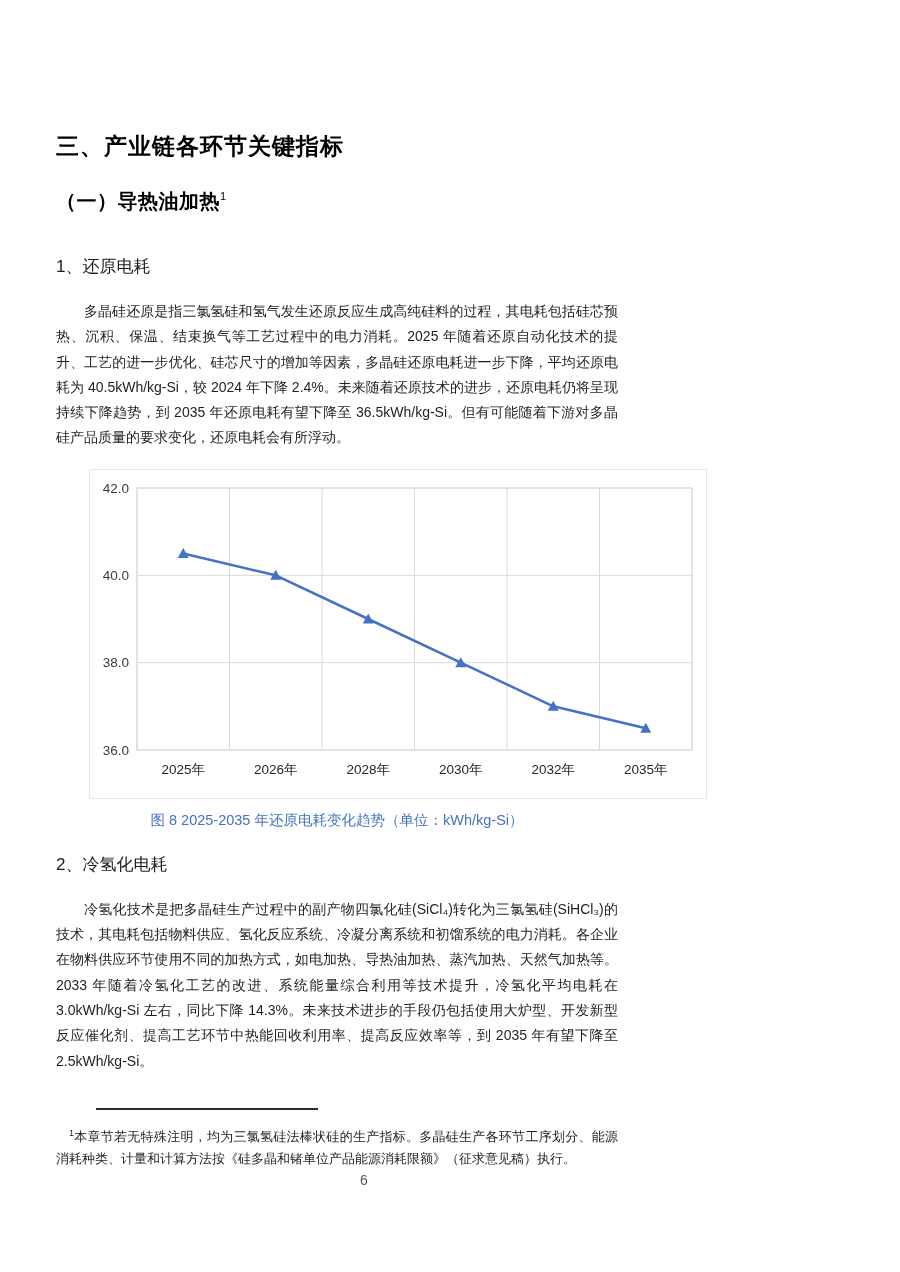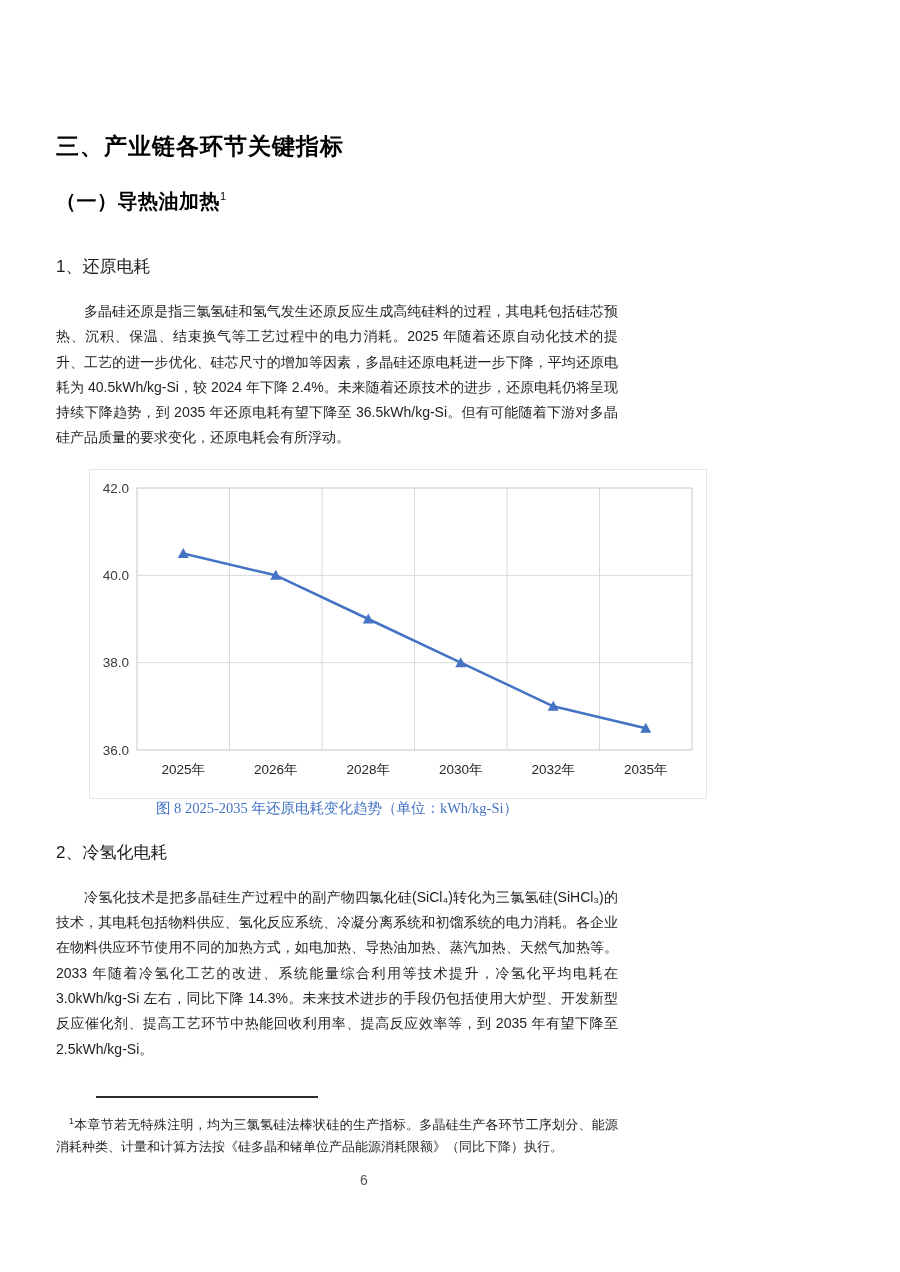--- a/index.html
+++ b/index.html
@@ -43,24 +43,23 @@
     border: 1px solid #e7e7e7;
   }
   .chart-box svg.plot { display: block; }
   svg text { font-family: "Liberation Sans", "DejaVu Sans", sans-serif; }
   .watermark {
     position: absolute; left: 49%; top: 44%;
     transform: translate(-50%, -50%);
     pointer-events: none;
   }
   figcaption.chart-caption {
-    margin-top: 0;
+    margin-top: 12px;
     text-align: center;
     font-size: 14.5px;
-    font-family: Liberation Serif, serif;
   }
   .footnote-sep {
     margin-top: 34px; margin-left: 40px;
     width: 222px; height: 0;
     border-top: 2px solid #2b2b2b;
   }
   p.footnote {
     margin-top: 12px;
     font-size: 13px; line-height: 22px;
     text-align: justify; text-justify: inter-ideograph;
@@ -123,17 +122,17 @@
     </div>
     <figcaption class="chart-caption" style="color: rgb(68, 114, 196);">图 8  2025-2035 年还原电耗变化趋势（单位：kWh/kg-Si）</figcaption>
   </figure>
 
   <h3 class="item" style="margin-top:23px">2、冷氢化电耗</h3>
 
   <p class="body-para">冷氢化技术是把多晶硅生产过程中的副产物四氯化硅(SiCl₄)转化为三氯氢硅(SiHCl₃)的技术，其电耗包括物料供应、氢化反应系统、冷凝分离系统和初馏系统的电力消耗。各企业在物料供应环节使用不同的加热方式，如电加热、导热油加热、蒸汽加热、天然气加热等。2033 年随着冷氢化工艺的改进、系统能量综合利用等技术提升，冷氢化平均电耗在 3.0kWh/kg-Si 左右，同比下降 14.3%。未来技术进步的手段仍包括使用大炉型、开发新型反应催化剂、提高工艺环节中热能回收利用率、提高反应效率等，到 2035 年有望下降至 2.5kWh/kg-Si。</p>
 
   <div class="footnote-sep"></div>
 
-  <p class="footnote"><sup>1</sup><span>本章节若无特殊注明，均为三氯氢硅法棒状硅的生产指标。多晶硅生产各环节工序划分、能源消耗种类、计量和计算方法按《硅多晶和锗单位产品能源消耗限额》（同比下降）执行。</span></p>
+  <p class="footnote"><sup>1</sup><span>本章节若无特殊注明，均为三氯氢硅法棒状硅的生产指标。多晶硅生产各环节工序划分、能源消耗种类、计量和计算方法按《硅多晶和锗单位产品能源消耗限额》（征求意见稿）执行。</span></p>
 
   <div class="page-number">6</div>
 
 </div>
 
 </body></html>

